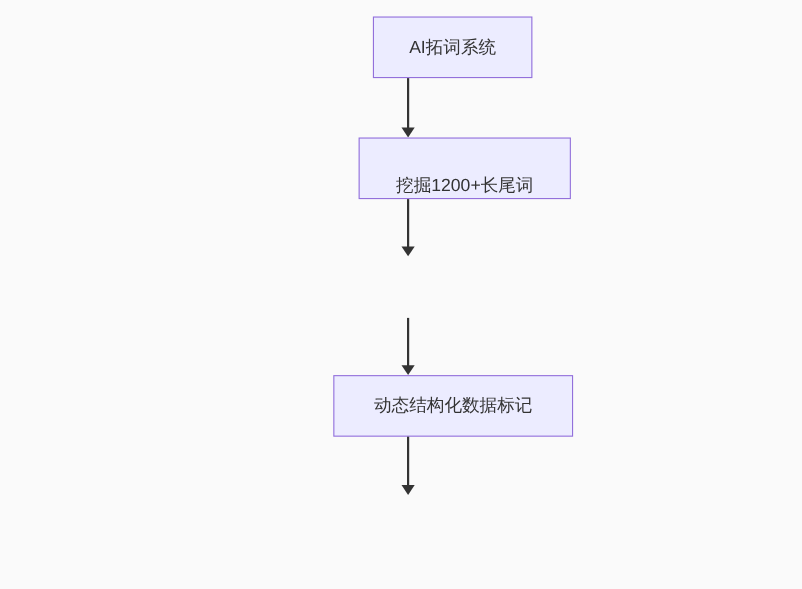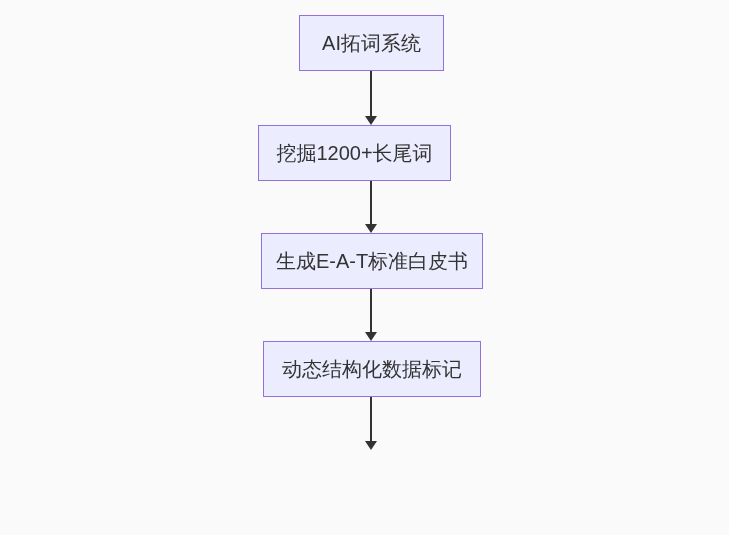--- a/index.html
+++ b/index.html
@@ -17,27 +17,28 @@
     overflow: hidden;
   }
   .flow-node {
     position: absolute;
     box-sizing: border-box;
     background: var(--node-fill, #ECECFF);
     border: 1px solid var(--node-border, #9370DB);
     display: flex;
     align-items: center;
     justify-content: center;
-    font-size: 20px;
+    font-size: 16px;
     color: var(--text-color, #333333);
     text-align: center;
     white-space: nowrap;
+    margin-left: 40px;
   }
   .n1 { left: 299px; top: 15px;  width: 145px; height: 56px; }
-  .n2 { left: 258px; top: 125px; width: 193px; height: 56px; }
+  .n2 { left: 286px; top: 125px; width: 193px; height: 56px; align-items: flex-end; }
   .n3 { left: 261px; top: 233px; width: 222px; height: 56px; }
   .n4 { left: 263px; top: 341px; width: 218px; height: 56px; }
   .n5 { left: 255px; top: 450px; width: 233px; height: 56px; }
 
   .flow-arrow {
     position: absolute;
     left: 365px;
     width: 12px;
   }
   .a1 { top: 71px;  height: 54px; }
@@ -80,23 +81,20 @@
 
   <div class="flow-node n2">
     <span>挖掘1200+长尾词</span>
   </div>
 
   <div class="flow-arrow a2">
     <div class="arrow-line"></div>
     <div class="arrow-head"></div>
   </div>
 
-  <div class="flow-node n3">
-    <span>生成E-A-T标准白皮书</span>
-  </div>
 
   <div class="flow-arrow a3">
     <div class="arrow-line"></div>
     <div class="arrow-head"></div>
   </div>
 
   <div class="flow-node n4">
     <span>动态结构化数据标记</span>
   </div>
 

